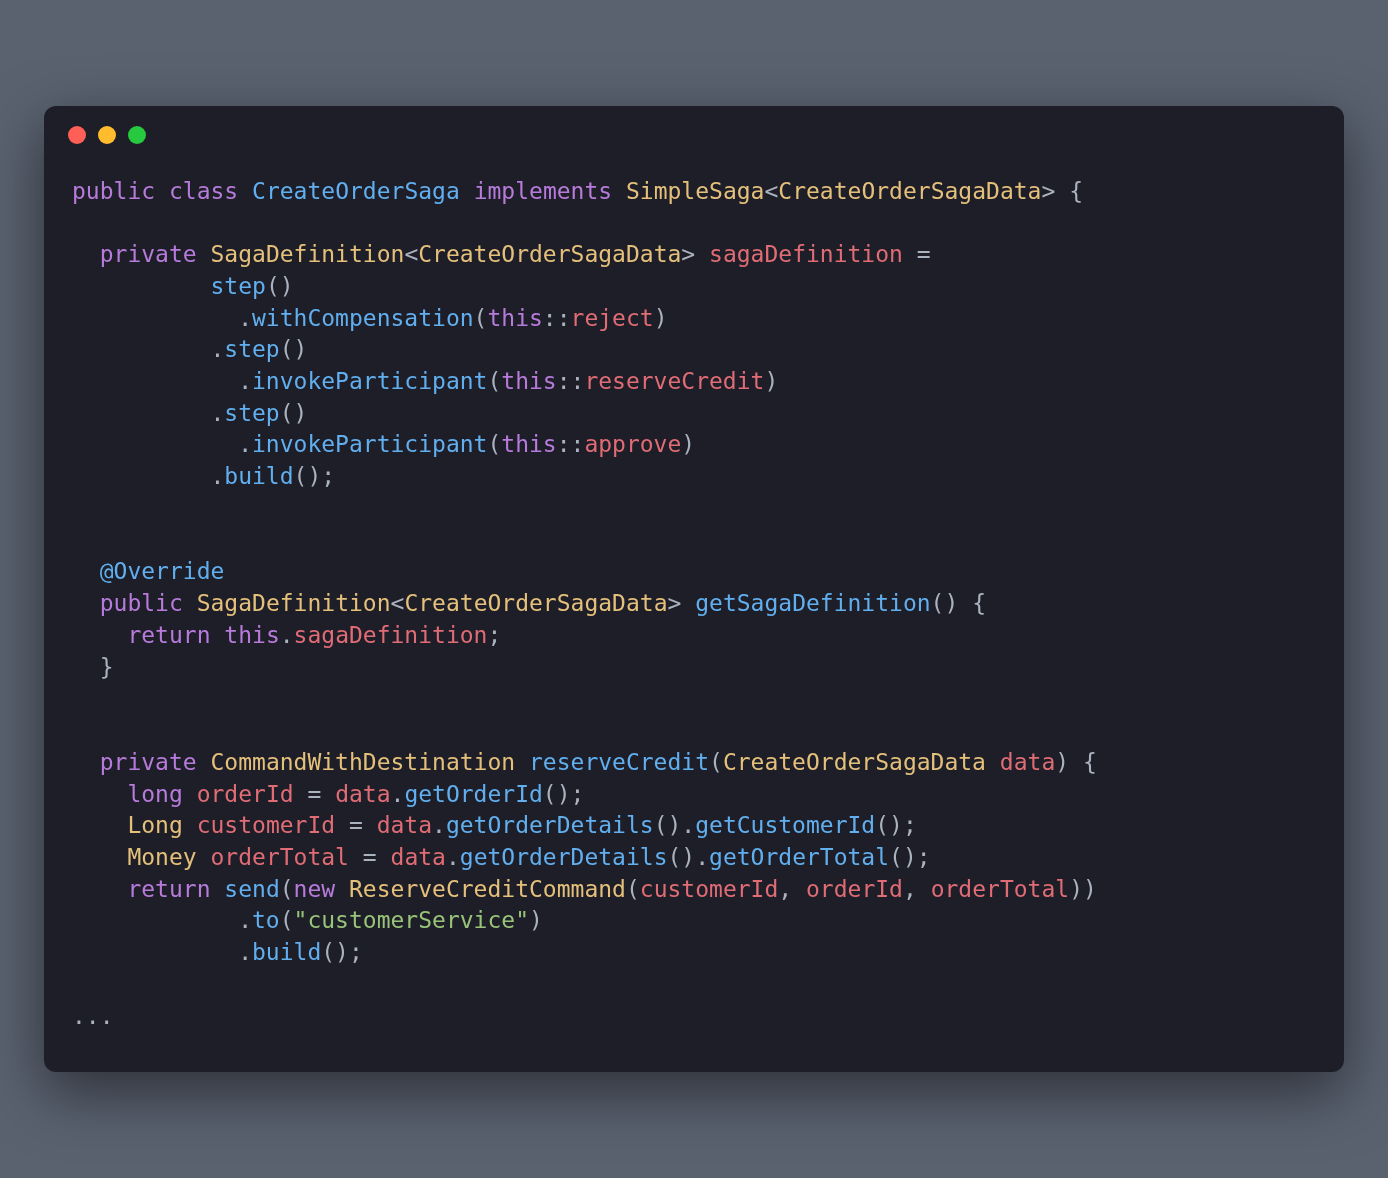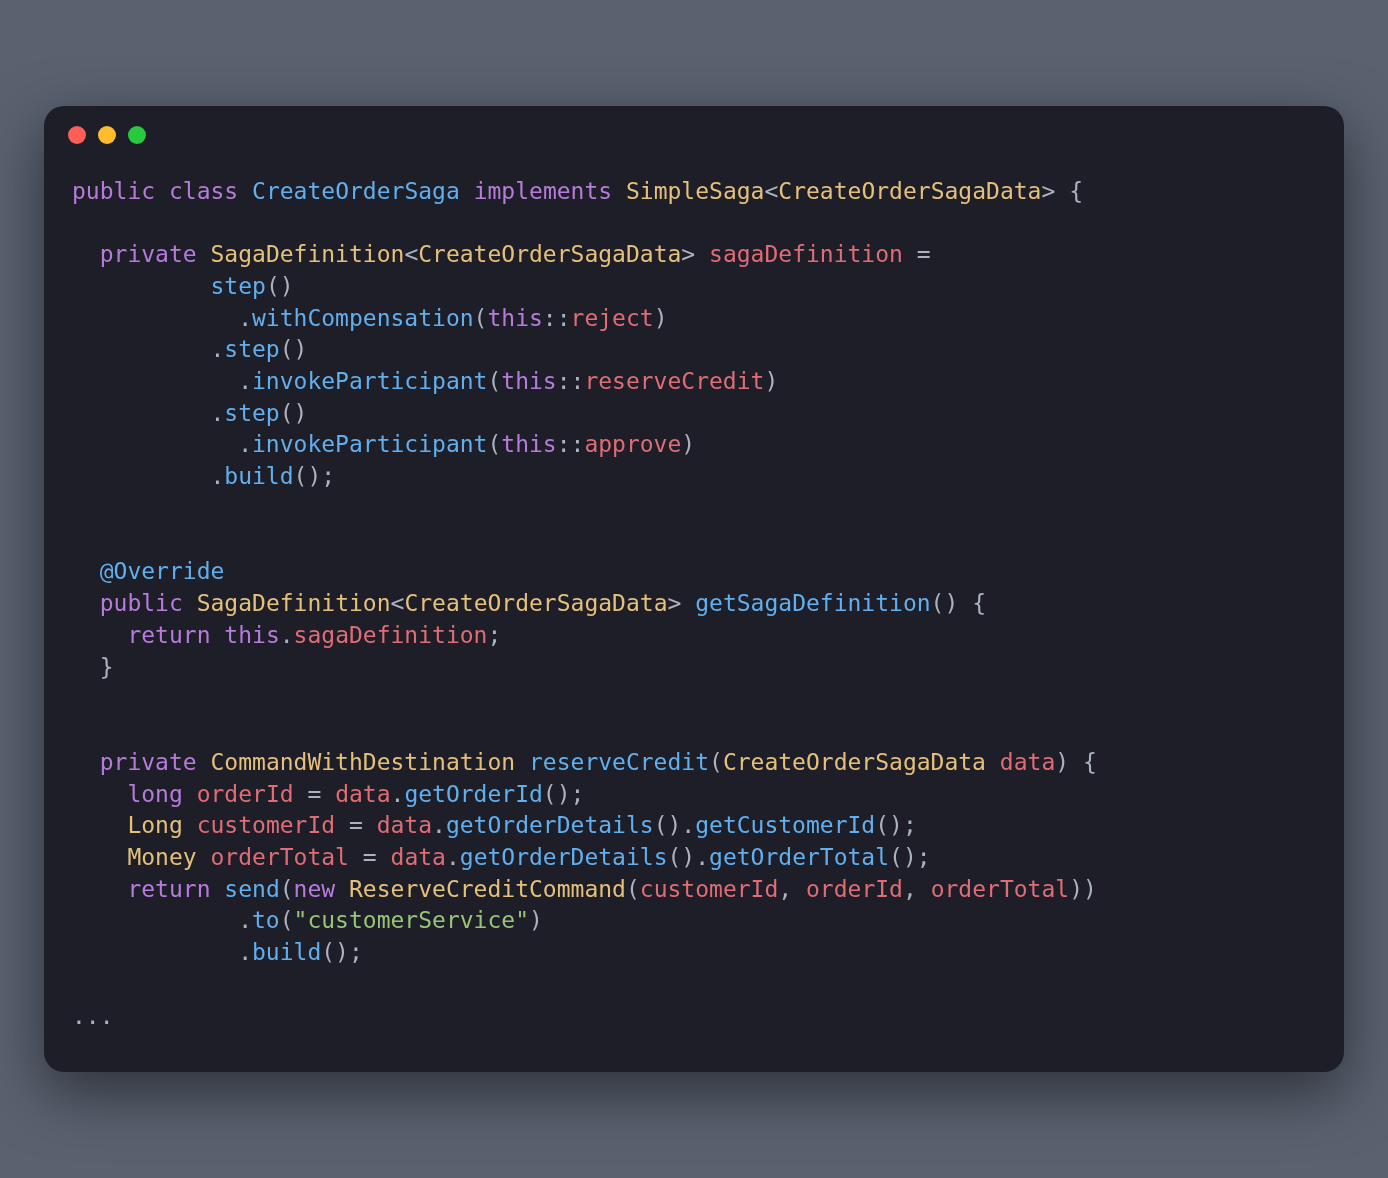--- a/index.html
+++ b/index.html
@@ -7,21 +7,21 @@
     background: #5a6270;
     display: flex;
     justify-content: center;
     align-items: center;
     min-height: 1178px;
     width: 1388px;
     font-family: 'Menlo', 'Monaco', 'Consolas', monospace;
   }
   .window {
     background: #1e1e28;
-    border-radius: 20px;
+    border-radius: 12px;
     width: 1300px;
     box-shadow: 0 20px 60px rgba(0,0,0,0.5);
     overflow: hidden;
   }
   .titlebar {
     display: flex;
     gap: 12px;
     padding: 20px 24px 8px 24px;
   }
   .dot {

